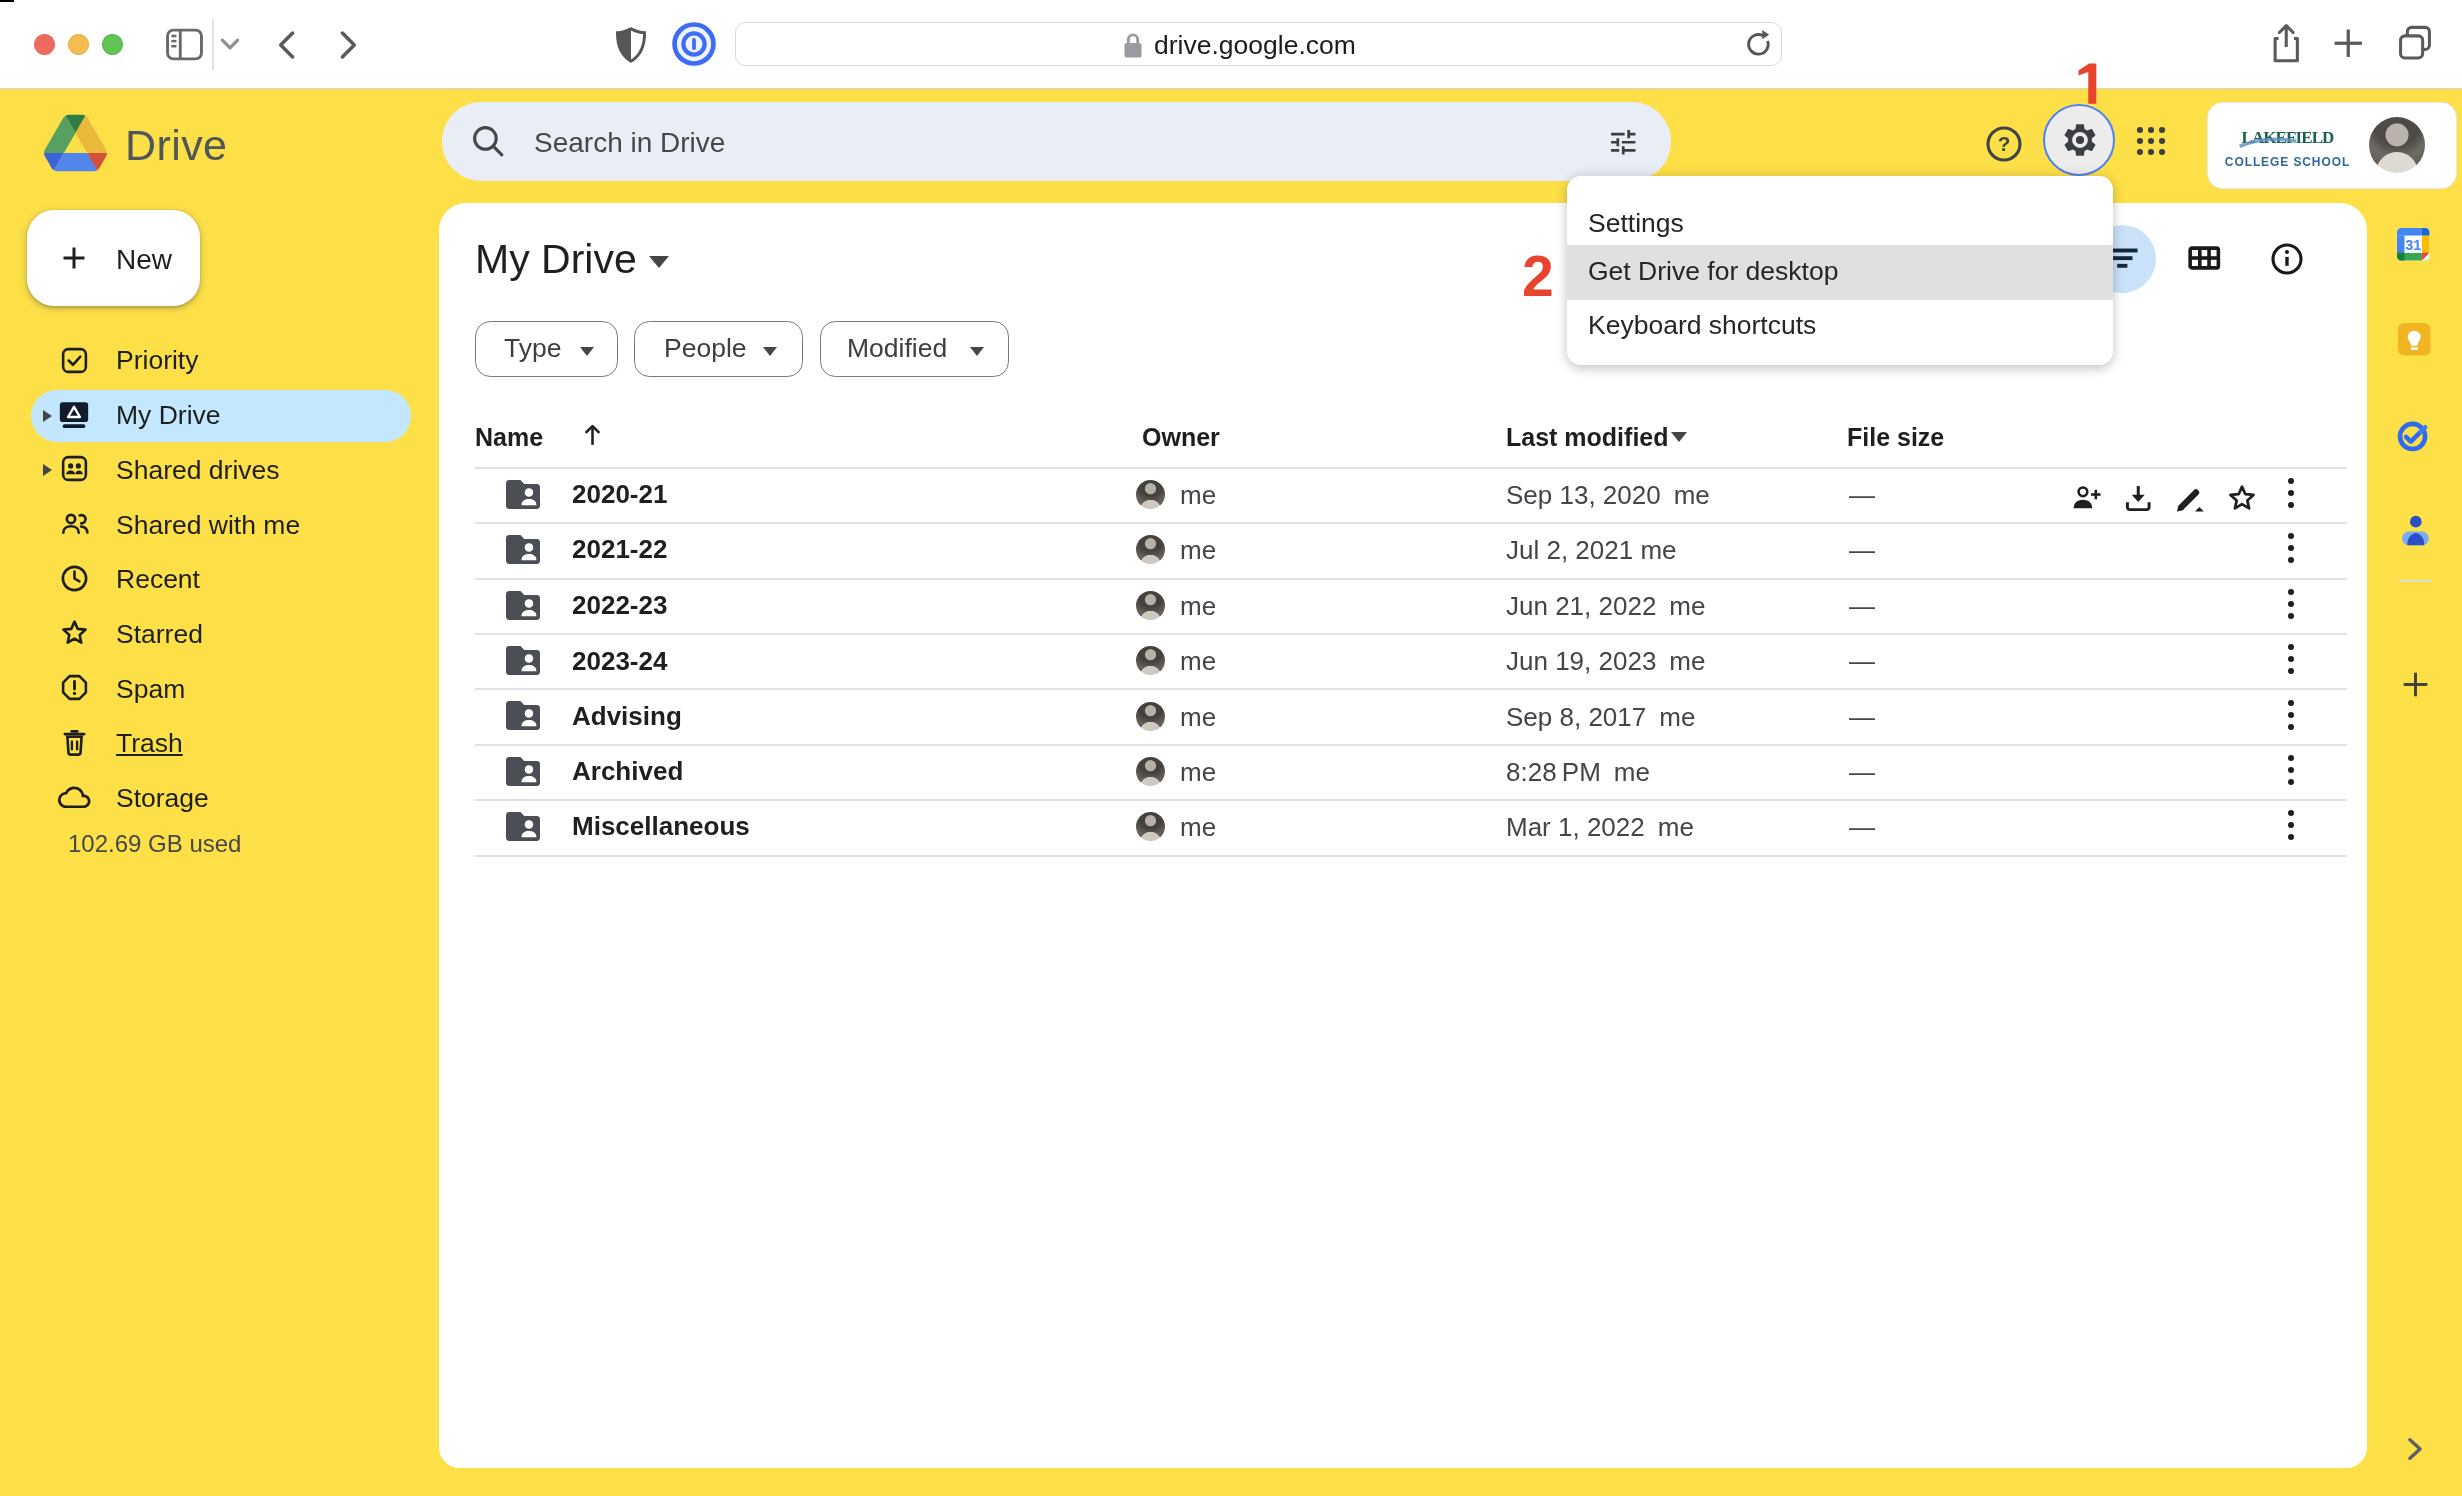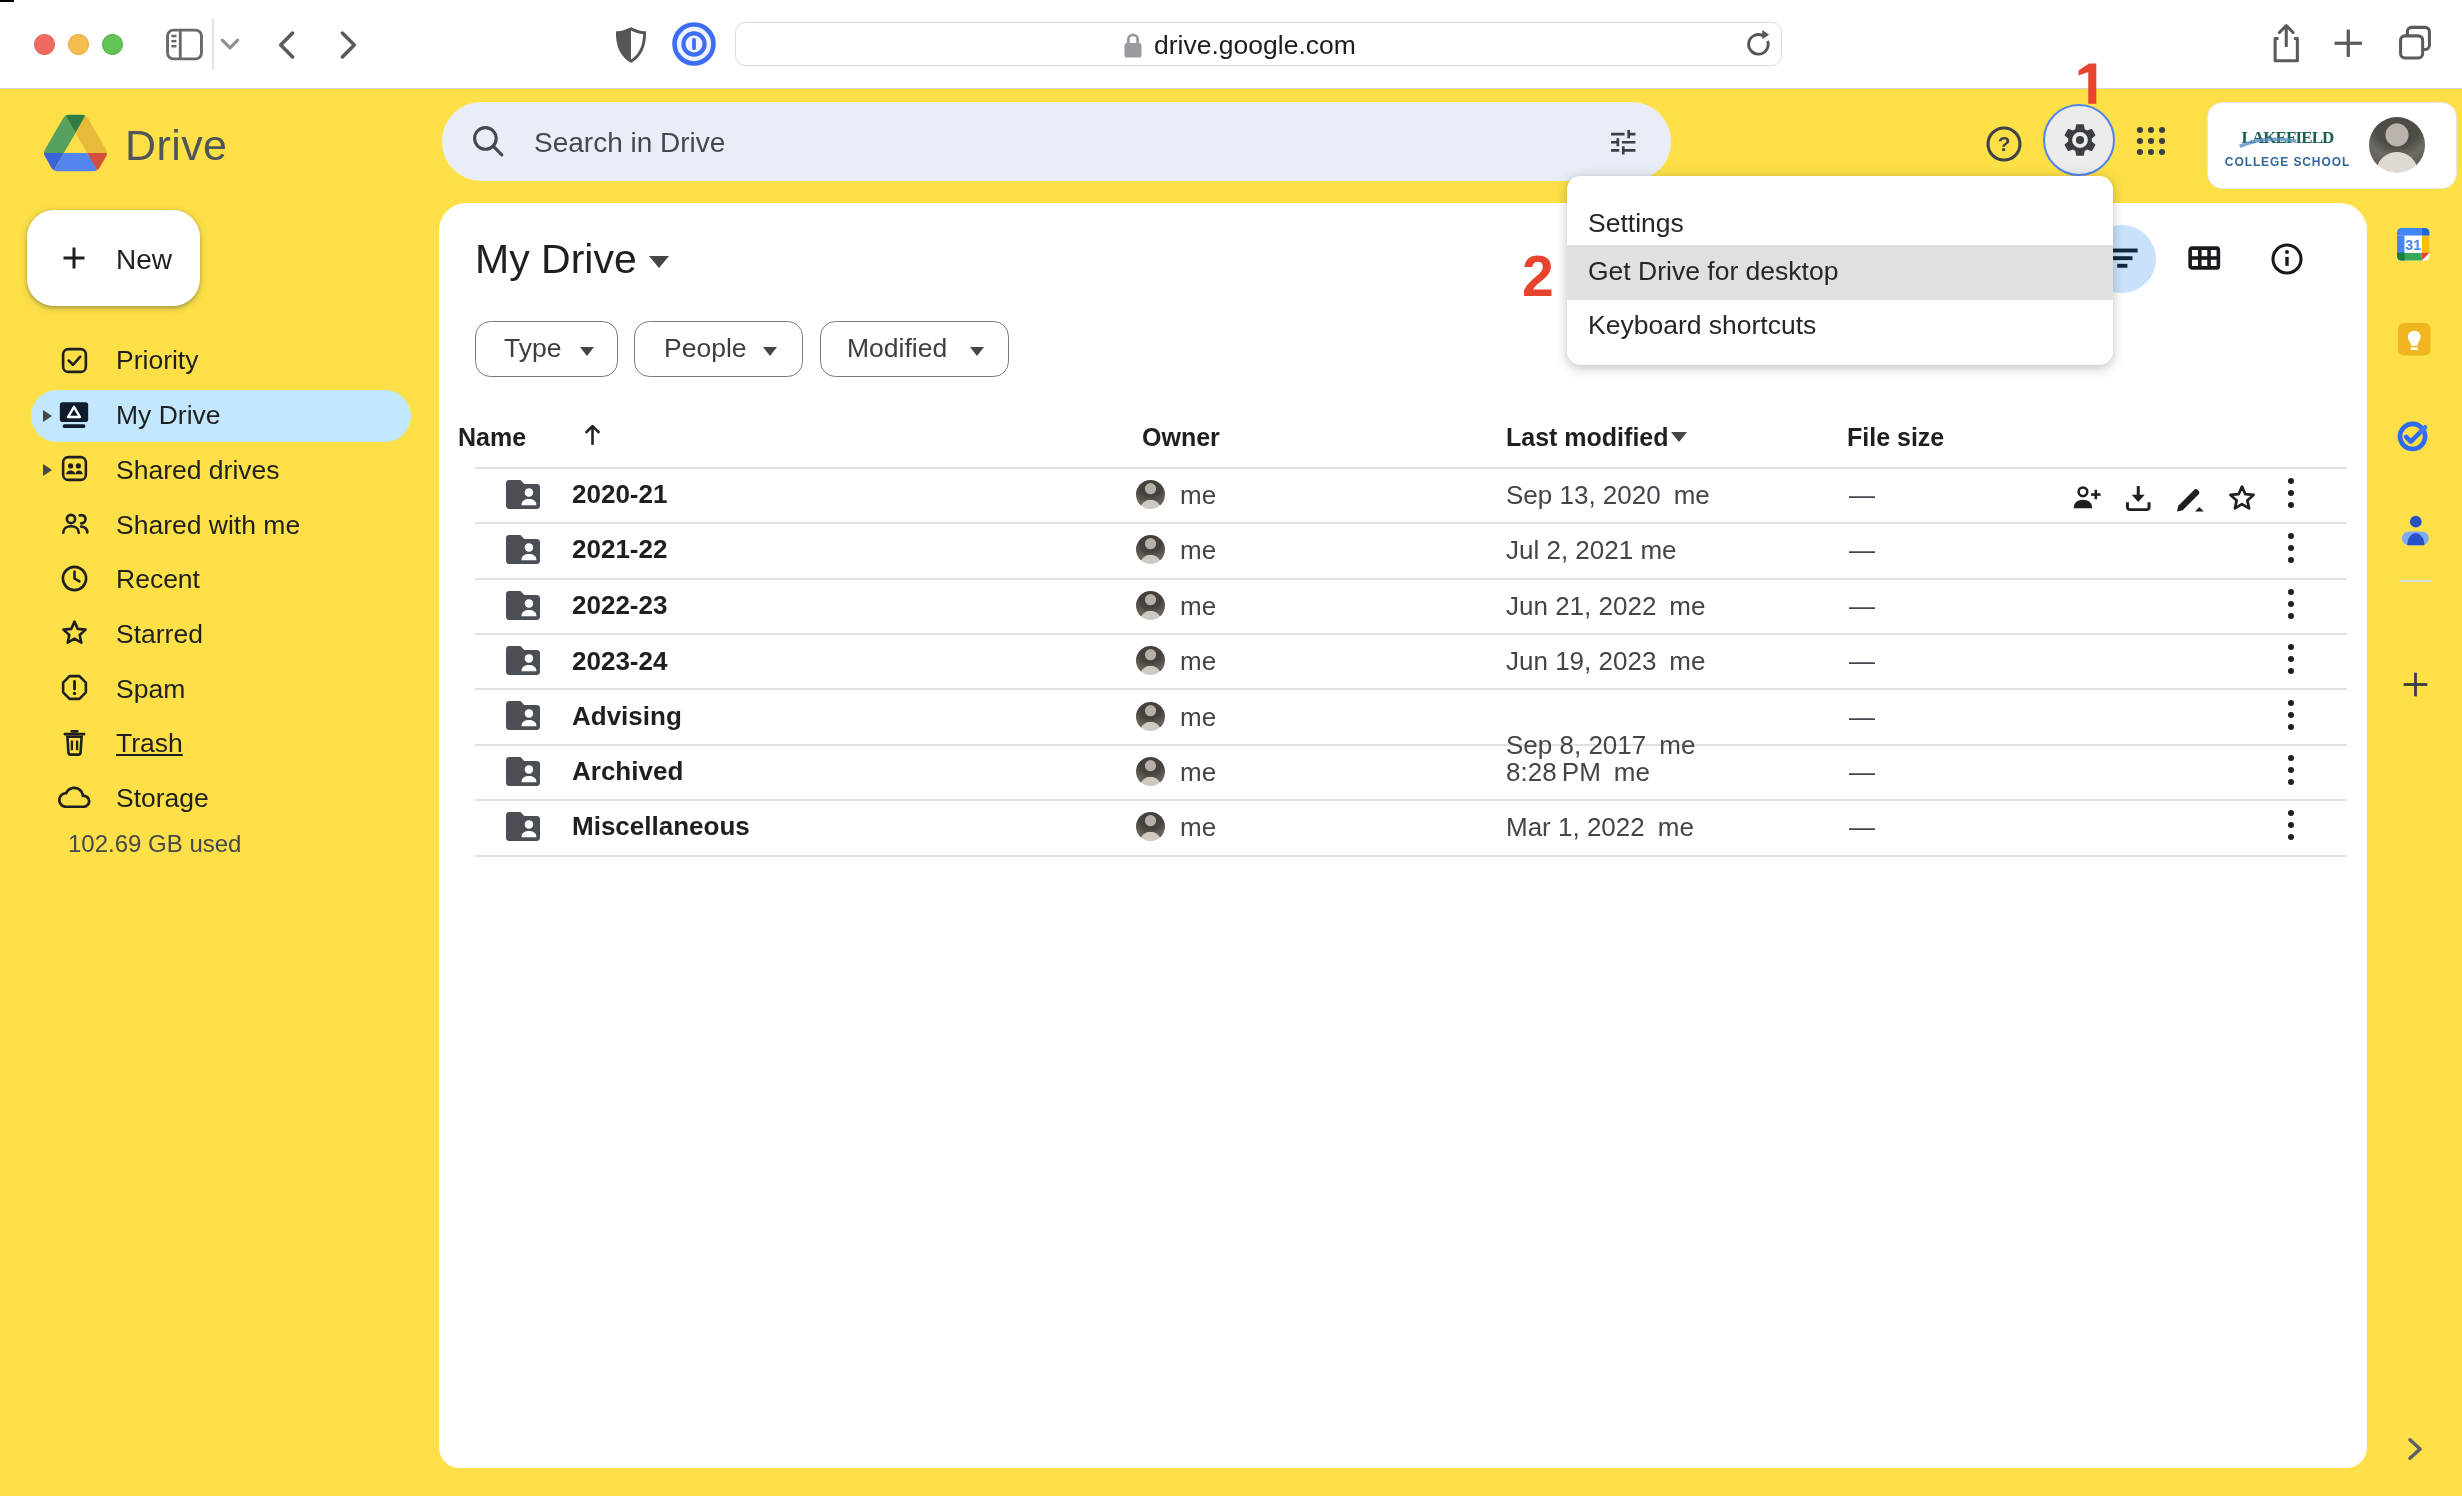--- a/index.html
+++ b/index.html
@@ -258,21 +258,21 @@
   <div class="chip2" style="left:475px;width:143px;"></div>
   <div class="chiptext" style="left:504px;">Type</div>
   <div class="dtri" style="left:580px;top:347px;border-left-width:7.7px;border-right-width:7.7px;border-top-width:9.4px;"></div>
   <div class="chip2" style="left:634px;width:169px;"></div>
   <div class="chiptext" style="left:664px;">People</div>
   <div class="dtri" style="left:763px;top:347px;border-left-width:7.7px;border-right-width:7.7px;border-top-width:9.4px;"></div>
   <div class="chip2" style="left:820px;width:189px;"></div>
   <div class="chiptext" style="left:847px;">Modified</div>
   <div class="dtri" style="left:970px;top:347px;border-left-width:7.7px;border-right-width:7.7px;border-top-width:9.4px;"></div>
 
-  <div class="th" style="left:458px;">Name</div>
+  <div class="th" style="left:475px;">Name</div>
   <svg class="abs" style="left:578px;top:421px;" width="29" height="29" viewBox="0 0 34 34">
     <line x1="17" y1="6" x2="17" y2="28" stroke="#1f1f1f" stroke-width="3"></line>
     <polyline points="9,14 17,6 25,14" fill="none" stroke="#1f1f1f" stroke-width="3" stroke-linejoin="round"></polyline>
   </svg>
   <div class="th" style="left:1142px;">Owner</div>
   <div class="th" style="left:1506px;">Last modified</div>
   <div class="dtri" style="left:1671px;top:432px;border-left-width:8.5px;border-right-width:8.5px;border-top-width:10.3px;"></div>
   <div class="th" style="left:1847px;">File size</div>
   <div class="rowline" style="top:467px;"></div>
   <div class="rowline" style="top:522px;"></div>
@@ -341,21 +341,21 @@
   </svg>
   <div class="rowline" style="top:744px;"></div>
   <svg class="abs" style="left:506px;top:701px;" width="34" height="29" viewBox="0 0 40 34">
     <path d="M4 0 h13 l4.5 4.5 H36 a4 4 0 0 1 4 4 V30 a4 4 0 0 1 -4 4 H4 a4 4 0 0 1 -4 -4 V4 a4 4 0 0 1 4 -4 z" fill="#4b4f55"></path>
     <circle cx="27" cy="14.5" r="5" fill="#fff"></circle>
     <path d="M18.2 29.5 c0-5 4.2-7.2 8.8-7.2 s8.8 2.2 8.8 7.2 z" fill="#fff"></path>
   </svg>
   <div class="fname" style="top:701px;">Advising</div>
   <div class="favatar" style="top:702px;"></div>
   <div class="fme" style="top:702px;">me</div>
-  <div class="fdate" style="top:702px;margin-top:28px;">Sep 8, 2017 me</div>
+  <div class="fdate" style="top:702px;">Sep 8, 2017 me</div>
   <div class="fdash" style="top:702px;">—</div>
   <svg class="abs" style="left:2285px;top:696px;" width="12" height="38" viewBox="0 0 14 44">
     <circle cx="7" cy="8" r="3.5" fill="#1f1f1f"></circle>
       <circle cx="7" cy="22" r="3.5" fill="#1f1f1f"></circle>
       <circle cx="7" cy="36" r="3.5" fill="#1f1f1f"></circle>
   </svg>
   <div class="rowline" style="top:799px;"></div>
   <svg class="abs" style="left:506px;top:757px;" width="34" height="29" viewBox="0 0 40 34">
     <path d="M4 0 h13 l4.5 4.5 H36 a4 4 0 0 1 4 4 V30 a4 4 0 0 1 -4 4 H4 a4 4 0 0 1 -4 -4 V4 a4 4 0 0 1 4 -4 z" fill="#4b4f55"></path>
     <circle cx="27" cy="14.5" r="5" fill="#fff"></circle>

